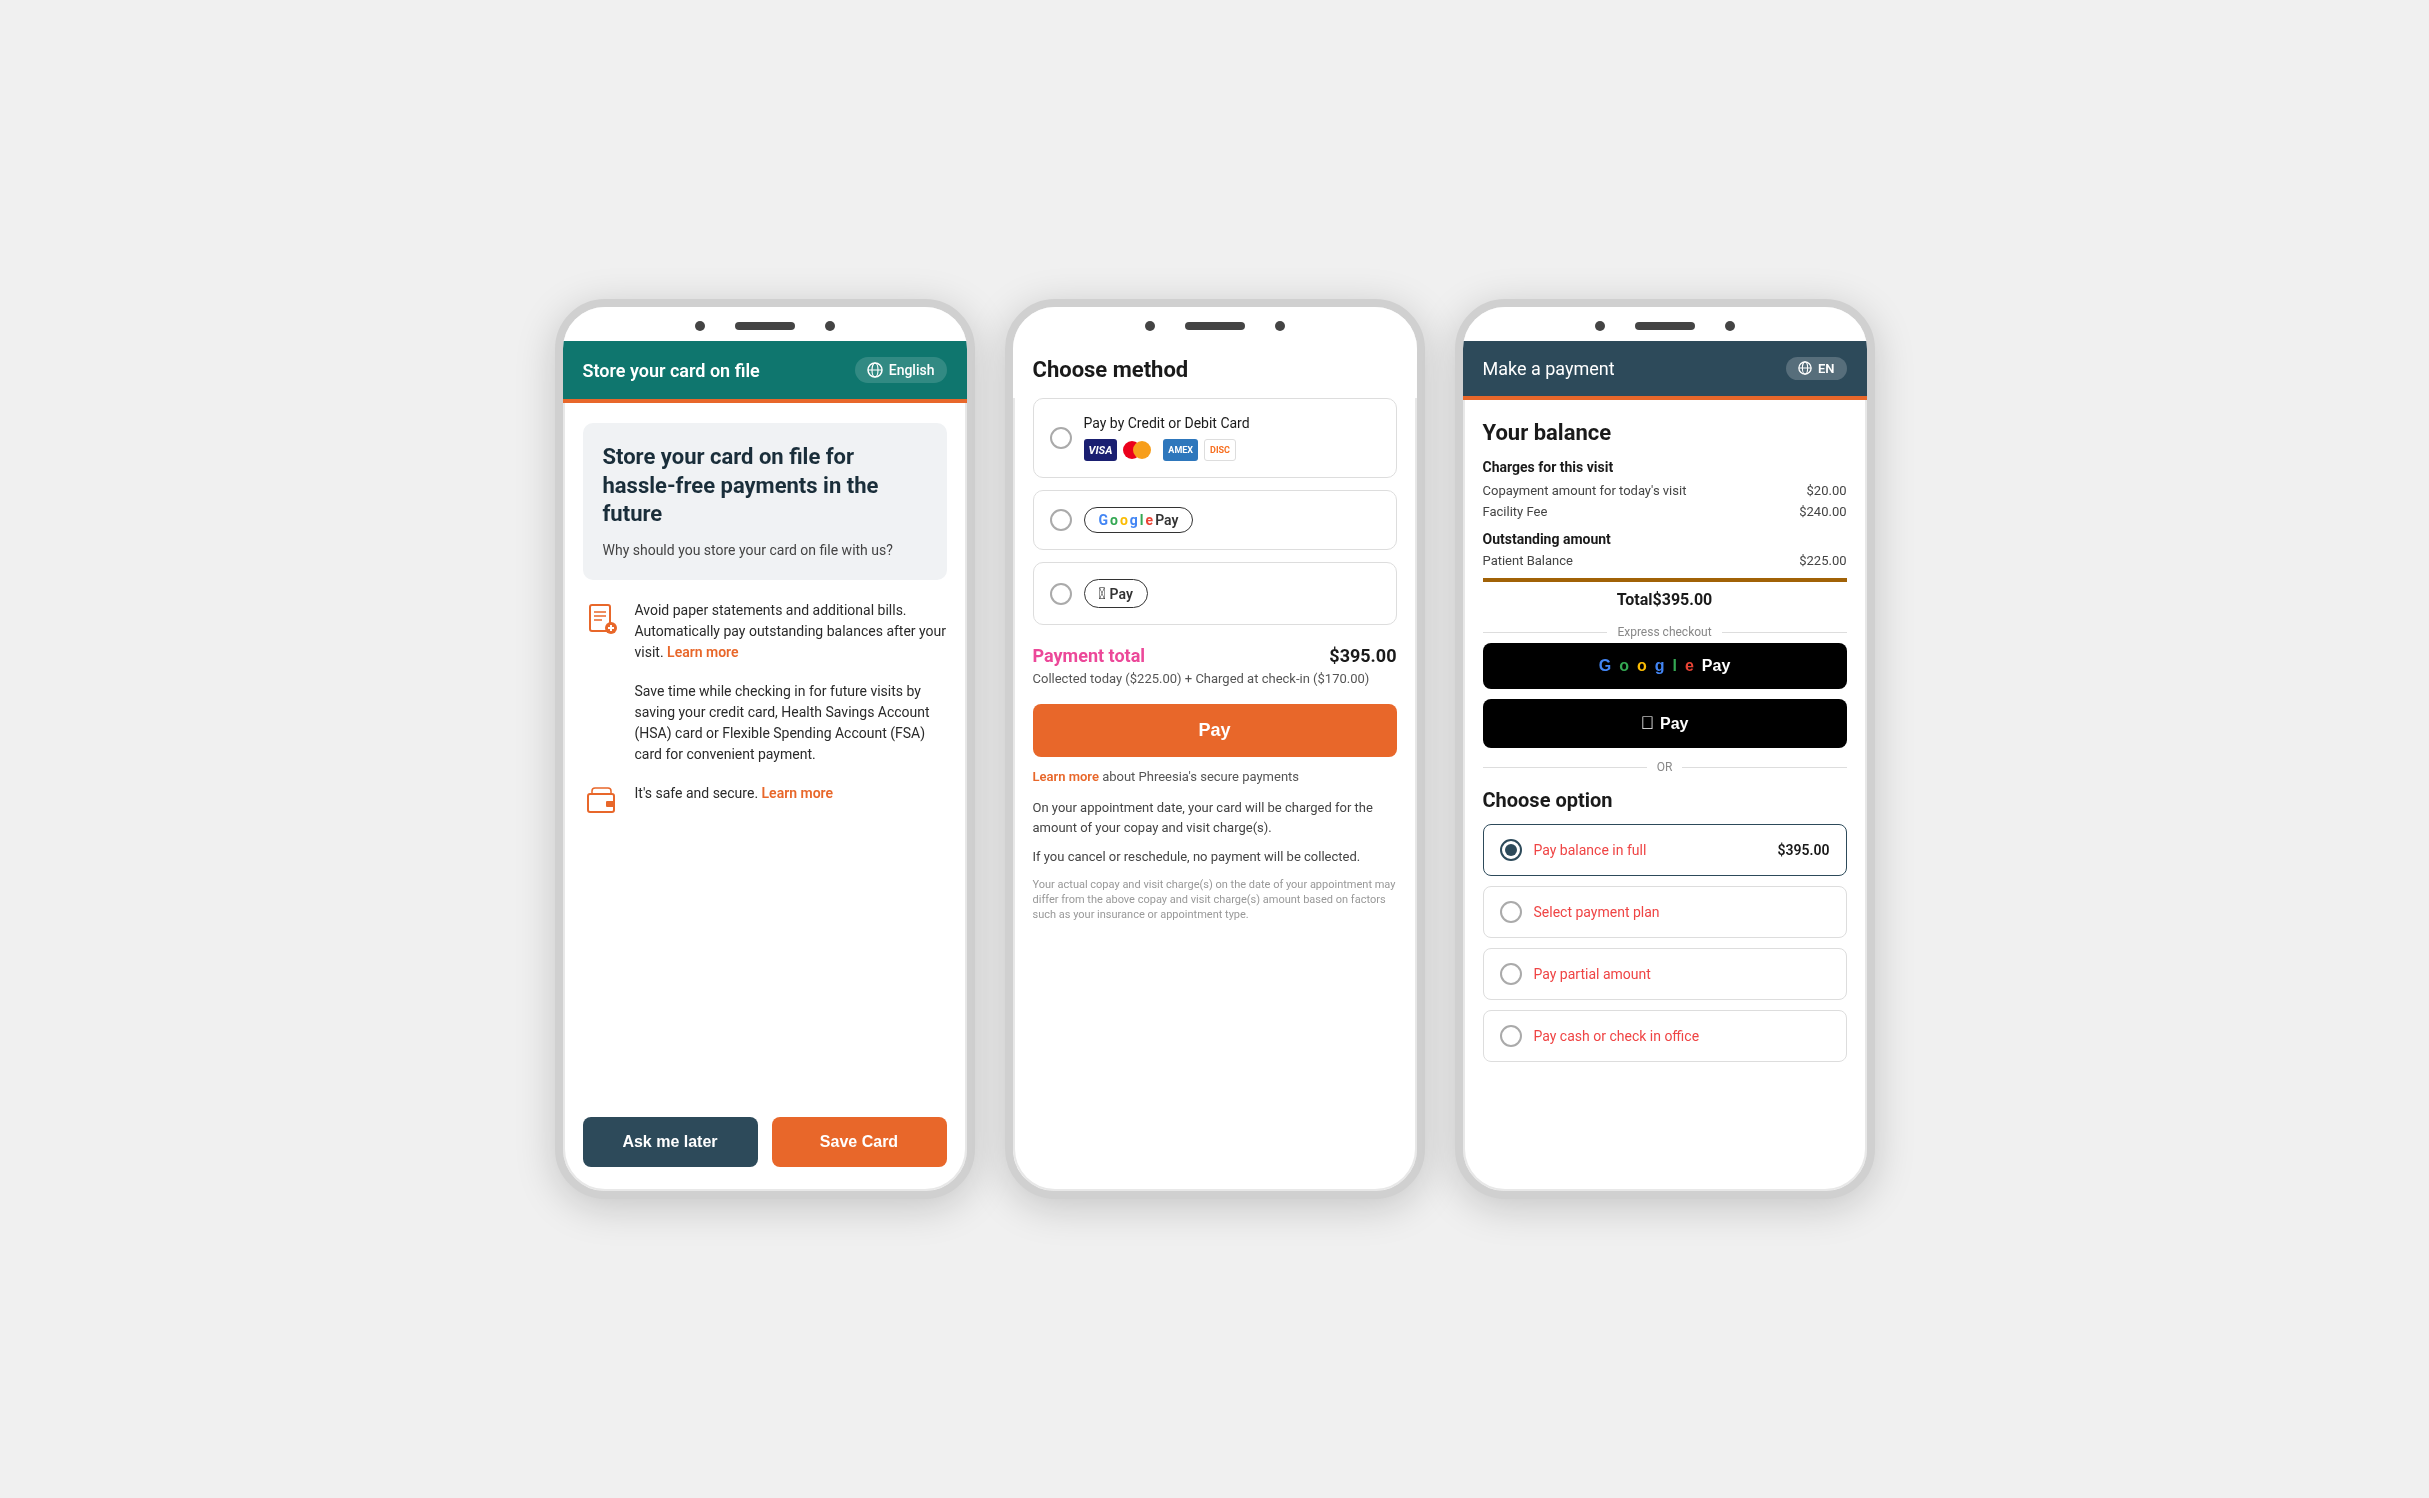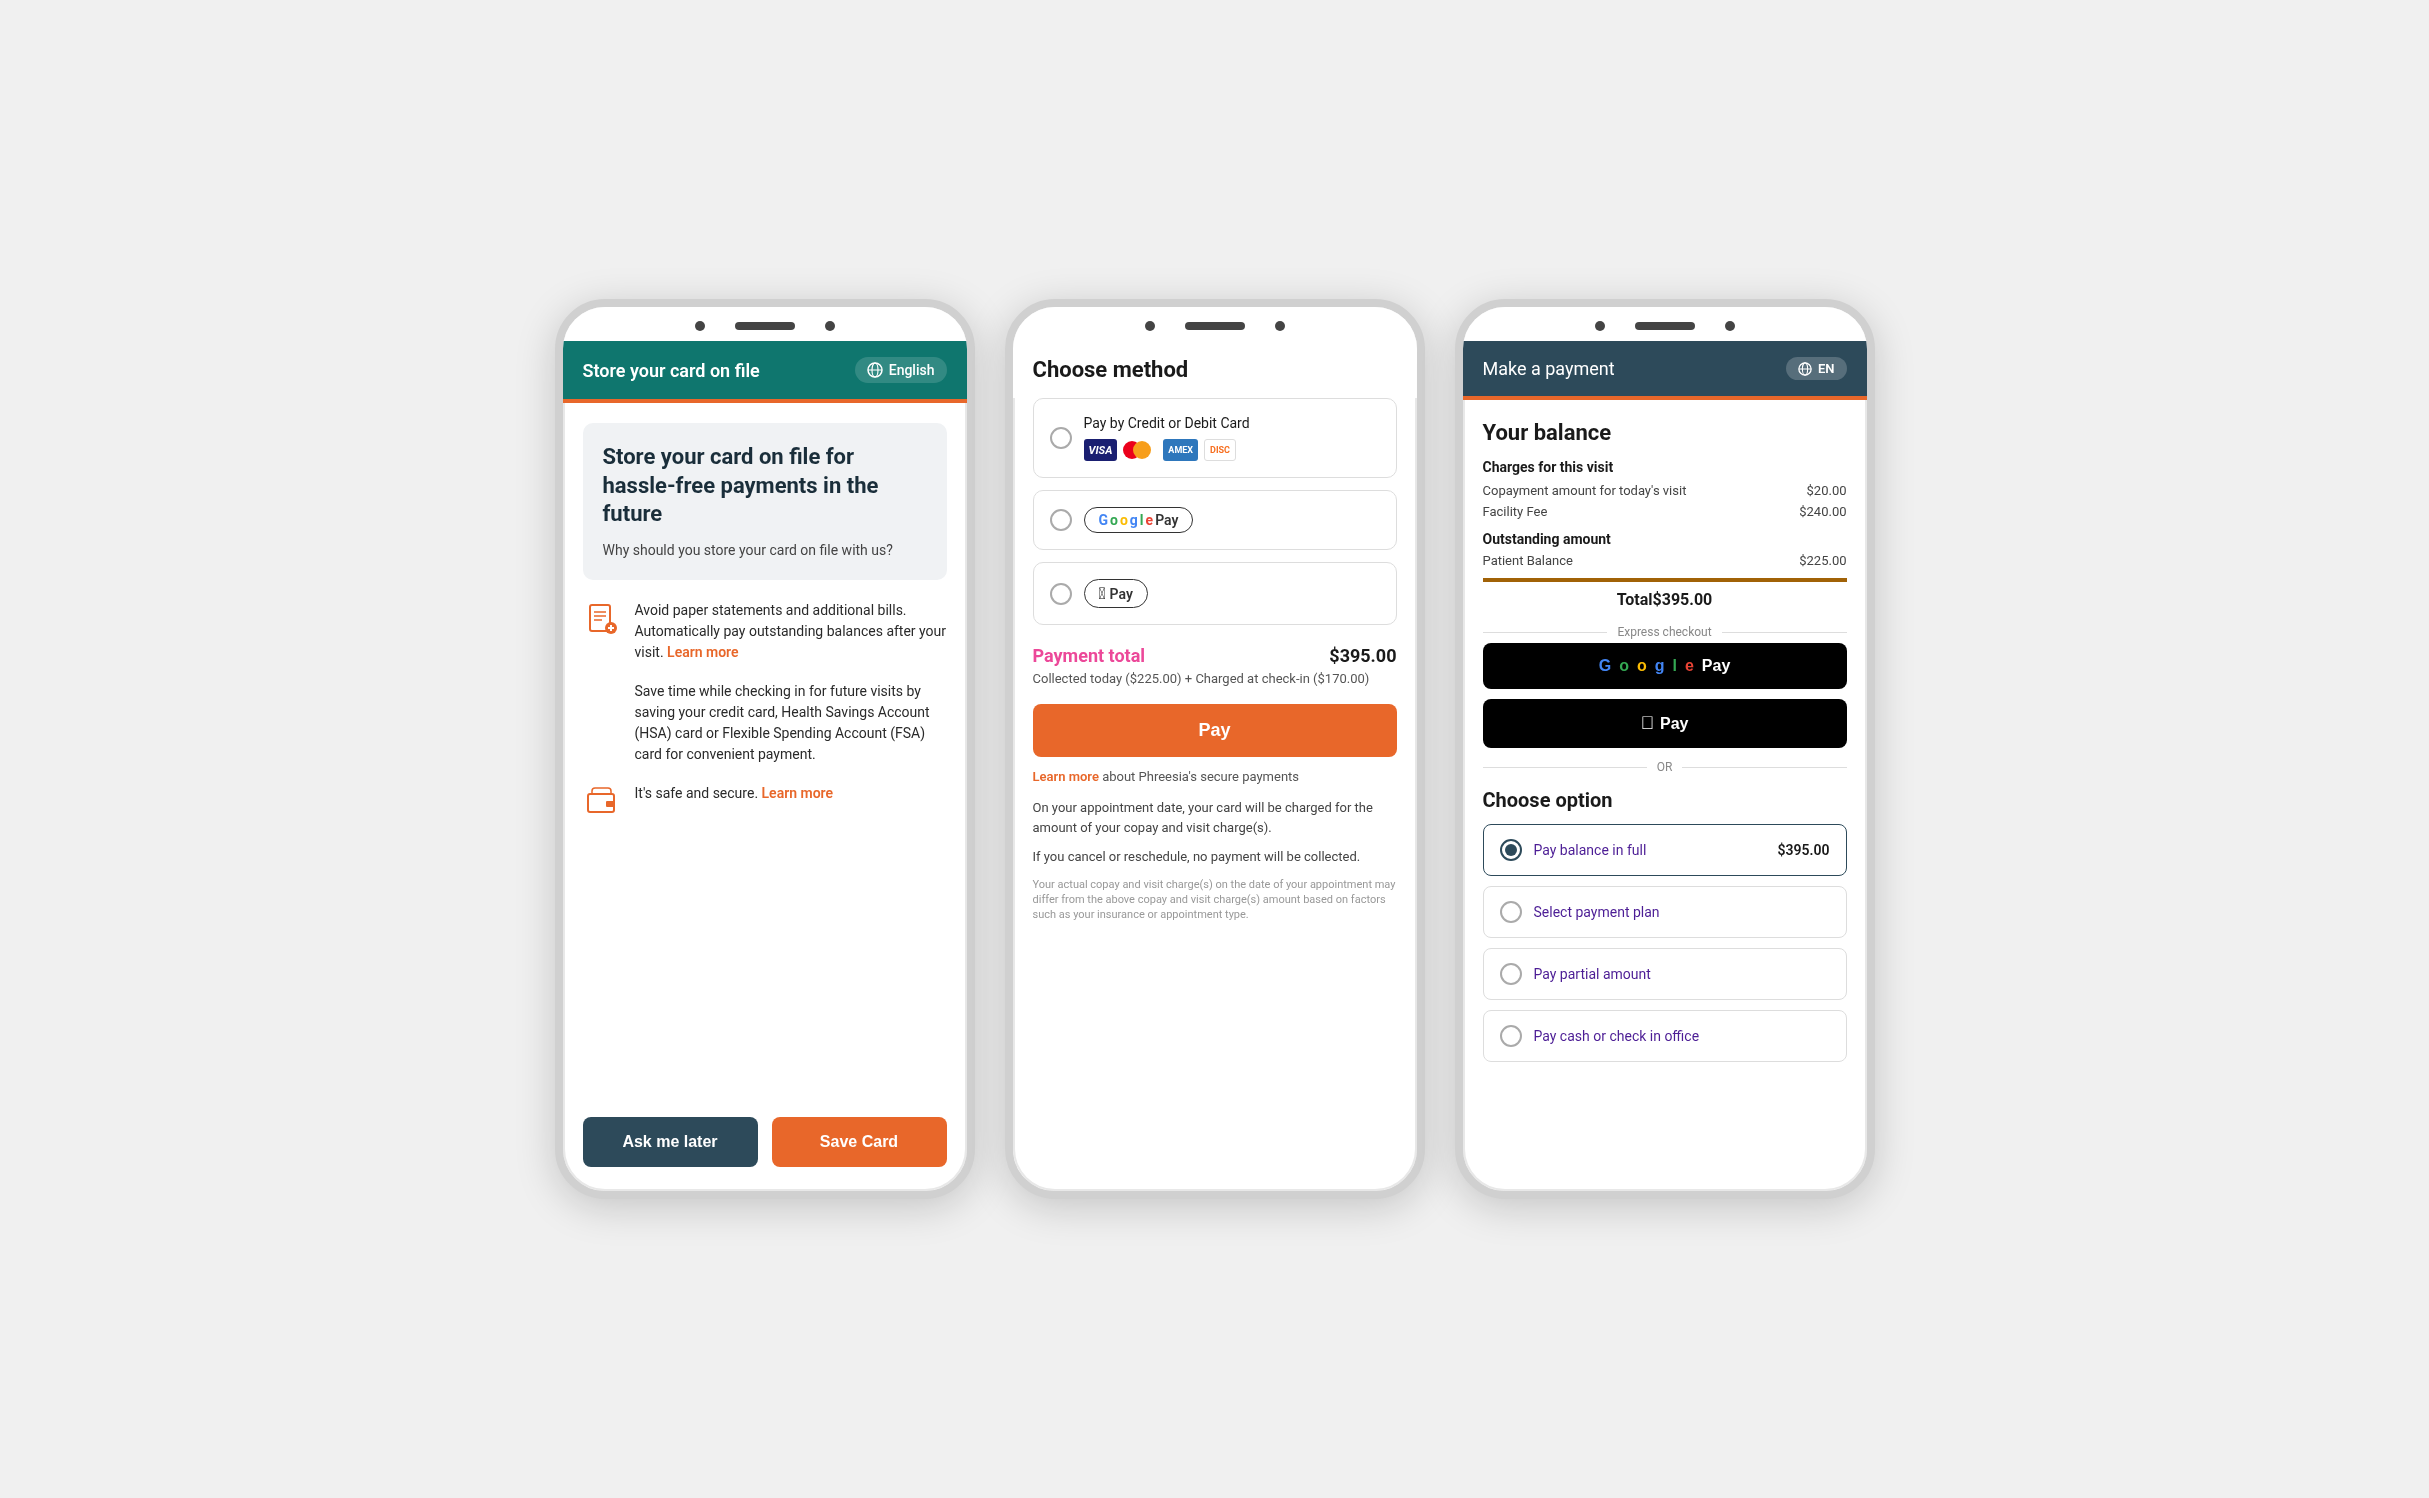--- a/index.html
+++ b/index.html
@@ -303,21 +303,21 @@
       text-align: right;
     }
     .en-badge {
       background: rgba(255,255,255,0.2);
       color: #fff;
       border-radius: 20px;
       padding: 4px 12px;
       font-size: 13px;
       font-weight: 600;
       display: flex;
-      align-items: flex-end;
+      align-items: flex-start;
       gap: 6px;
     }
     .phone3-orange-bar {
       height: 4px;
       background: #e8672a;
       flex-shrink: 0;
     }
     .phone3-body {
       padding: 20px;
       flex: 1;
@@ -458,21 +458,21 @@
     .radio-empty {
       width: 22px;
       height: 22px;
       border-radius: 50%;
       border: 2px solid #aaa;
       background: #fff;
       flex-shrink: 0;
     }
     .option-label {
       font-size: 14px;
-      color: #4c1d95;
+      color: #ef4444;
     }
     .option-amount {
       font-size: 14px;
       color: #1a1a1a;
       font-weight: 600;
     }
   </style>
 </head>
 <body>
 

